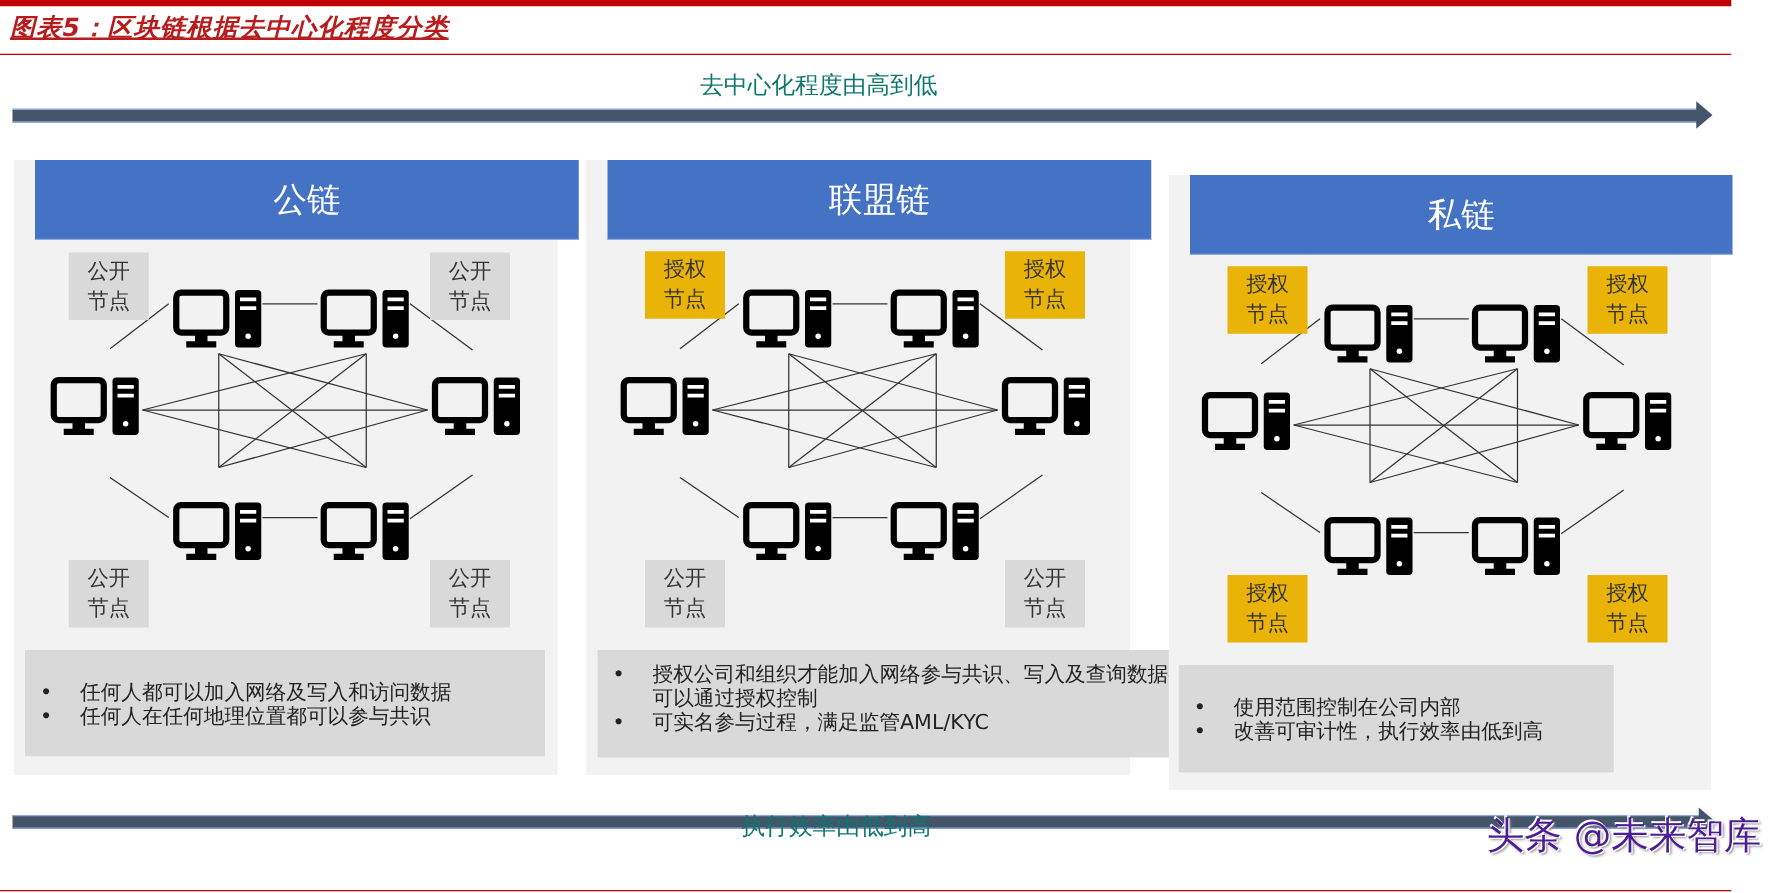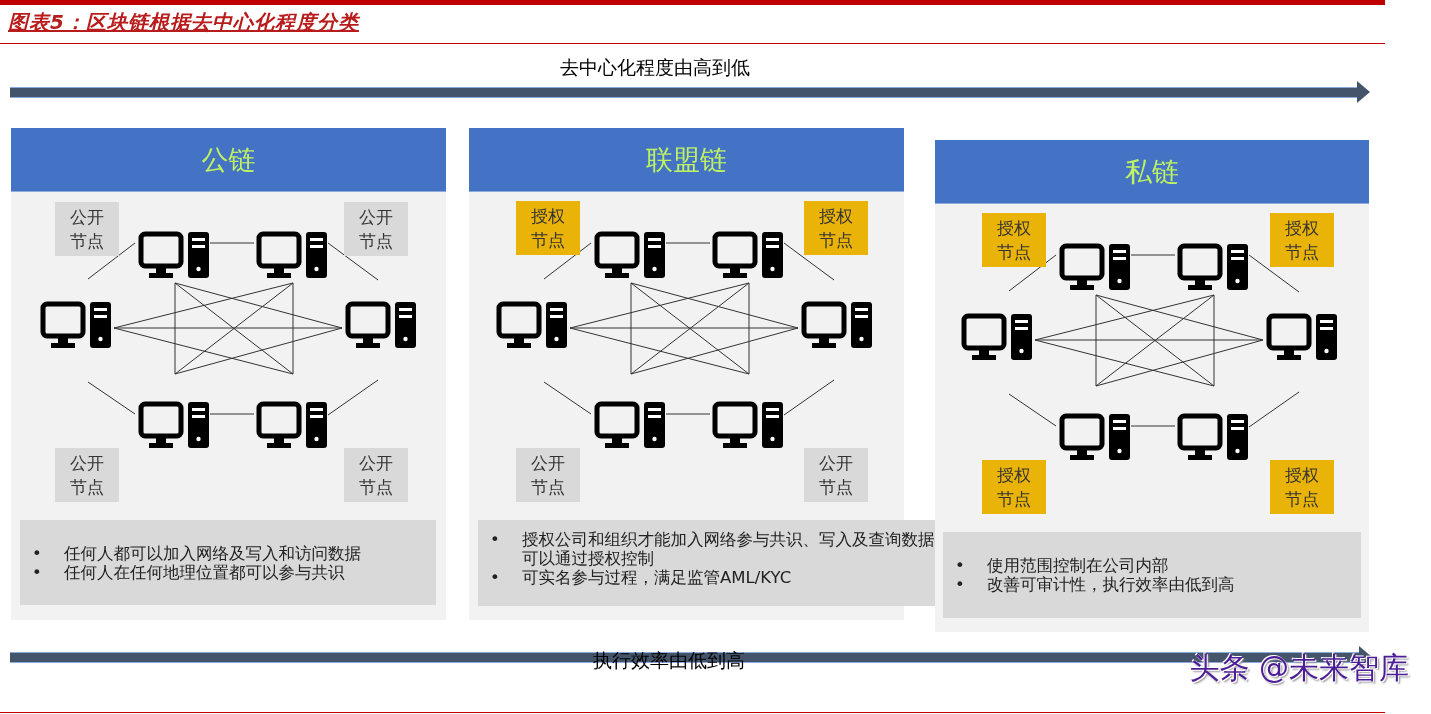--- a/index.html
+++ b/index.html
@@ -1,25 +1,25 @@
 <!DOCTYPE html>
 <html><head>
 <meta charset="utf-8">
 <style>
   html,body{margin:0;padding:0;background:#fff;}
   body{width:1431px;height:714px;position:relative;overflow:hidden;font-family:"DejaVu Sans","Liberation Sans",sans-serif;}
   .abs{position:absolute;}
   .red-top{left:0;top:0;width:1385px;height:5px;background:#c00000;}
   .red-line{left:0;width:1385px;height:1px;background:#c00000;}
   .fig-title{left:8px;top:9px;font-size:20px;font-style:italic;font-weight:bold;color:#b91c1c;letter-spacing:1px;text-decoration:underline;}
-  .axis-label{font-size:19px;color:#000000;}
+  .axis-label{font-size:19px;color:#0f766e;}
   .arrow-bar{height:9px;background:#44546a;border-top:1px solid #8eaadb;border-bottom:1px solid #8eaadb;}
   .arrow-head{width:0;height:0;border-top:11px solid transparent;border-bottom:11px solid transparent;border-left:13px solid #44546a;}
   .panel{top:128px;height:492px;background:#f2f2f2;}
-  .panel-header{position:absolute;left:0;top:0;width:100%;height:63px;background:#4472c4;color:#bef264;font-size:27px;display:flex;align-items:center;justify-content:center;border-bottom:1px solid #8eaadb;}
+  .panel-header{position:absolute;left:17px;top:0;width:100%;height:63px;background:#4472c4;color:#ffffff;font-size:27px;display:flex;align-items:center;justify-content:center;border-bottom:1px solid #8eaadb;}
   .net{position:absolute;left:0;top:64px;}
   .tag{position:absolute;width:64px;height:54px;font-size:17px;line-height:24px;color:#333;text-align:center;display:flex;align-items:center;justify-content:center;}
   .tag.public{background:#d9d9d9;text-align:center;}
   .tag.auth{background:#eab308;}
   .desc{position:absolute;background:#d9d9d9;font-size:16.5px;color:#222;line-height:19px;}
   .desc ul{margin:0;padding:0;list-style:none;}
   .desc li{position:relative;padding-left:44px;}
   .desc li::before{content:"•";position:absolute;left:12px;top:0;}
   .watermark{right:22px;top:648px;font-size:30px;color:#4c1d95;text-shadow:1px 1px 0 #fff,-1px -1px 0 #fff,2px 2px 2px #888;}
 </style>
@@ -303,21 +303,21 @@
       </div>
     <div class="tag auth" style="left: 335px; top: 73px;">
         <span>授权<br>节点</span>
       </div>
     <div class="tag auth" style="left: 47px; top: 320px;">
         <span>授权<br>节点</span>
       </div>
     <div class="tag auth" style="left: 335px; top: 320px;">
         <span>授权<br>节点</span>
       </div>
-    <div class="desc" style="left: 8px; top: 392px; width: 418px; height: 86px; box-sizing: border-box; padding-top: 24px; padding-right: 14px;">
+    <div class="desc" style="left: 8px; top: 392px; width: 348px; height: 86px; box-sizing: border-box; padding-top: 24px; padding-right: 14px;">
         <ul>
           <li>使用范围控制在公司内部</li>
           <li>改善可审计性，执行效率由低到高</li>
         </ul>
       </div>
   </div>
   </div>
 
 <div class="abs arrow-bar" style="left:10px;top:652px;width:1350px;"></div>
 <div class="abs arrow-head" style="left:1359px;top:646px;"></div>

